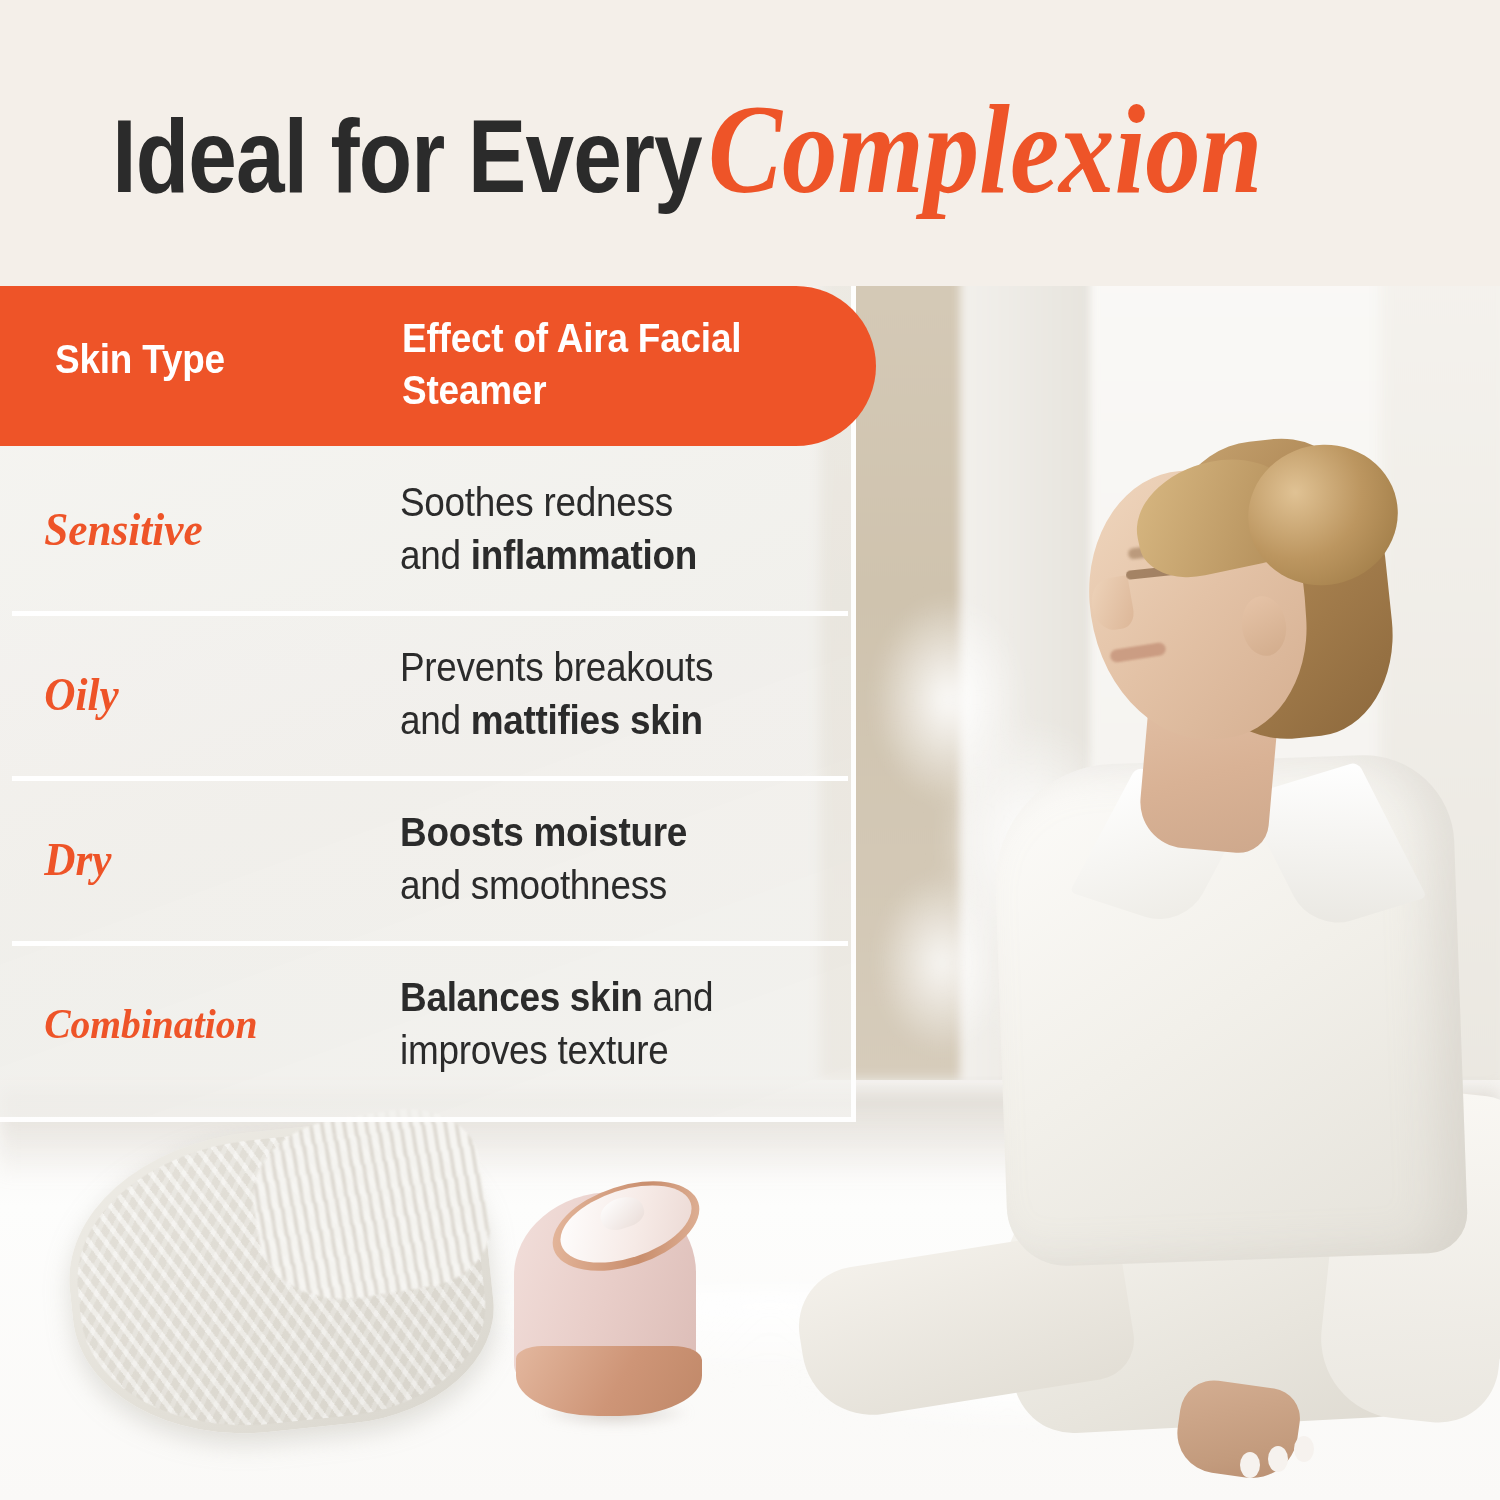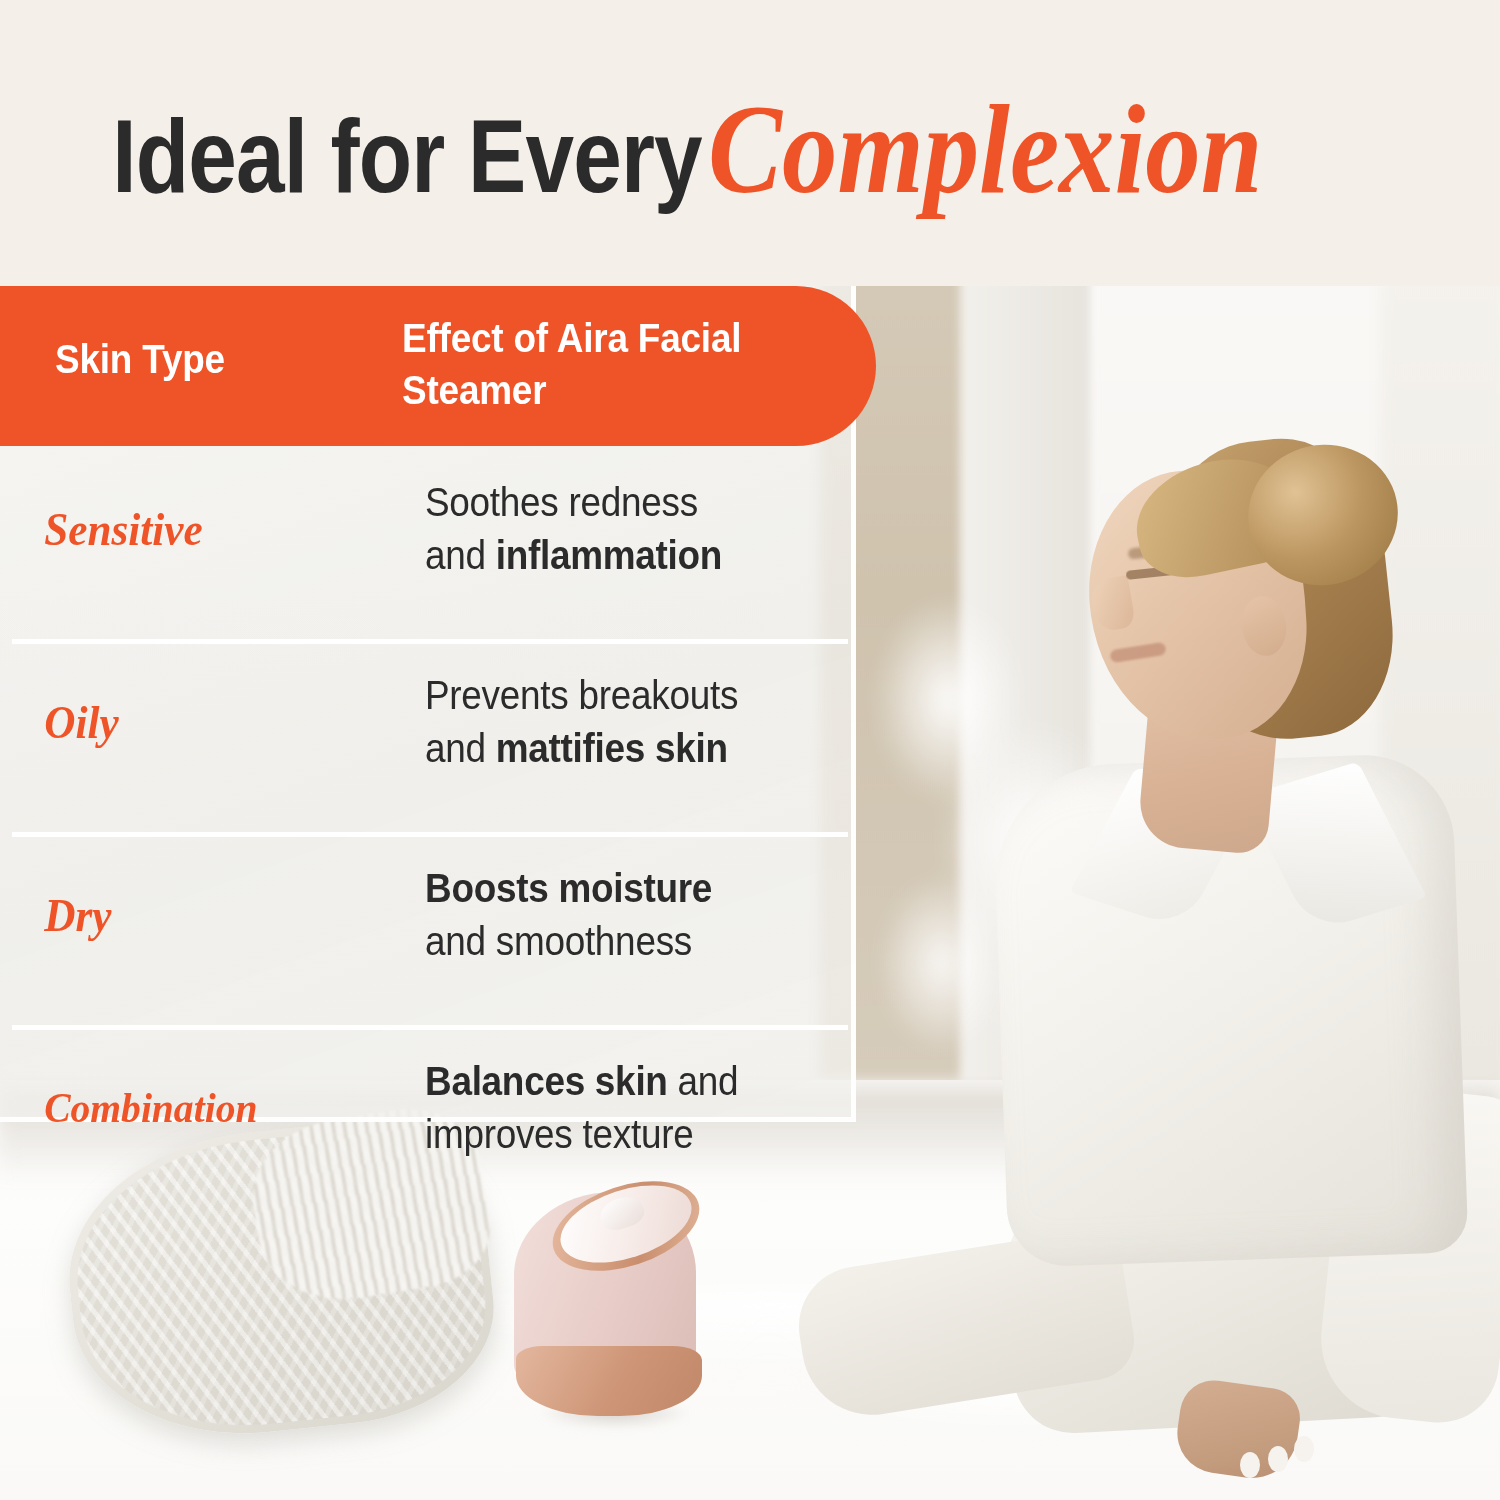--- a/index.html
+++ b/index.html
@@ -336,23 +336,23 @@
     line-height:1.26;
     transform:scaleX(.9); transform-origin:left center;
     letter-spacing:-.2px;
   }
 
   .rows { position:absolute; left:0; top:160px; width:856px; }
 
   .row {
     position:relative;
     height:165px;
-    display:flex; align-items:center;gap:25px;
-  }
-  .row + .row { border-top:0;margin-top:28px; }
+    display:flex; align-items:center;
+  }
+  .row + .row { border-top:0; }
   .divider {
     position:absolute; left:12px; right:8px; top:0;
     height:5px; background:#FFFFFF;
   }
 
   .cell-type {
     width:400px;
     padding-left:48px;
     font-family:"Liberation Serif", serif;
     font-style:italic; font-weight:700;

